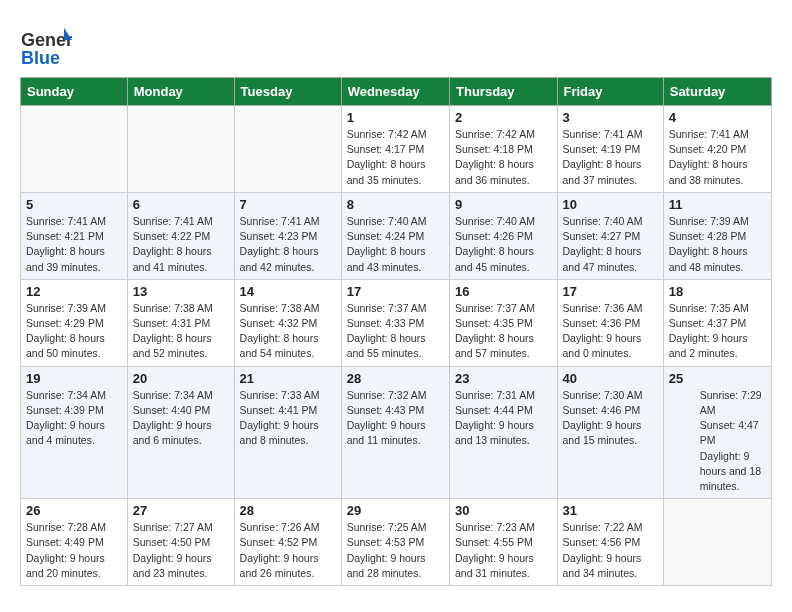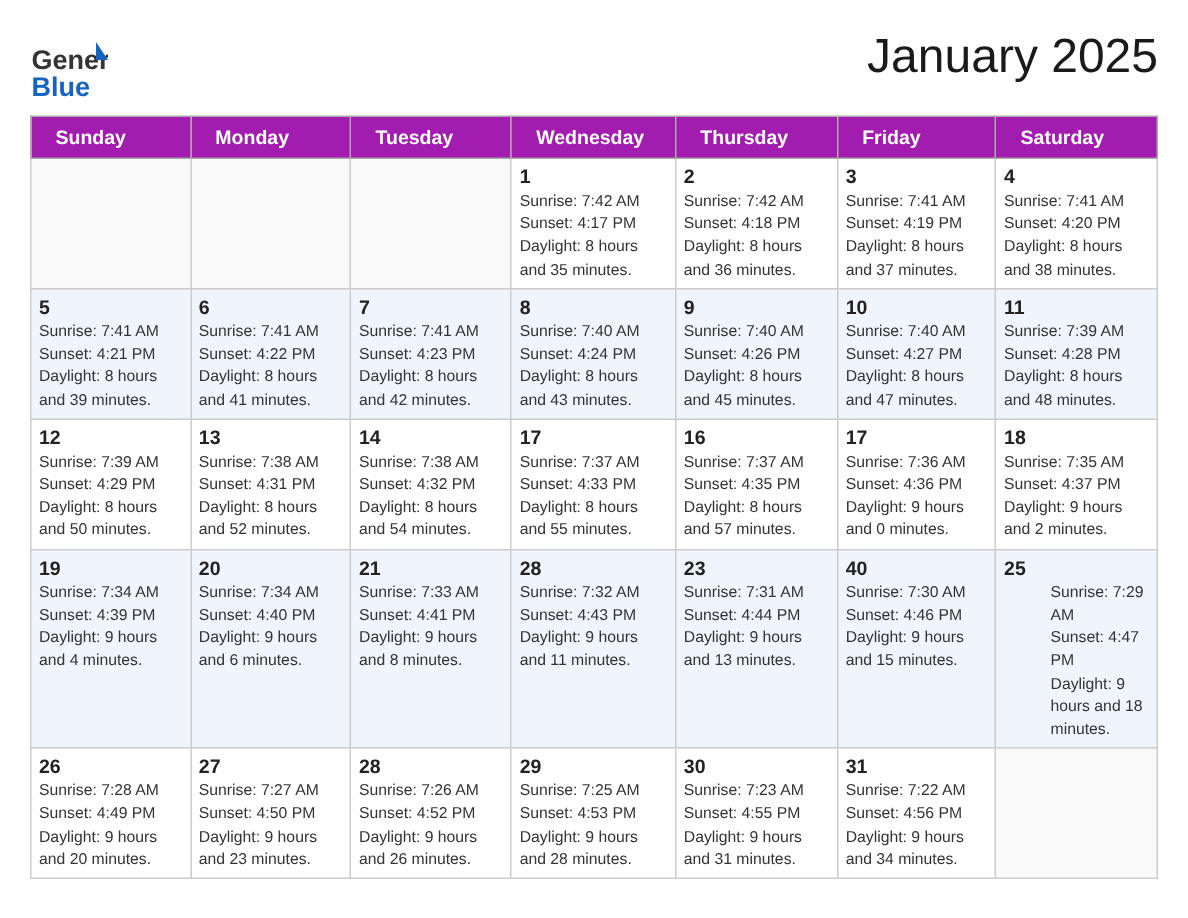--- a/index.html
+++ b/index.html
@@ -34,25 +34,25 @@
       font-weight: normal;
       color: #555;
     }
     .calendar {
       width: 100%;
       border-collapse: collapse;
       margin: 0 10px;
       width: calc(100% - 20px);
     }
     .calendar th {
-      background-color: #a21caf;
+      background-color: #15803d;
       color: #fff;
       font-size: 13px;
       font-weight: bold;
-      padding: 6px 16px;
+      padding: 6px 6px;
       text-align: left;
       border: 1px solid #aaa;
     }
     .calendar td {
       border: 1px solid #ccc;
       padding: 4px 5px;
       vertical-align: top;
       font-size: 11px;
       color: #222;
       height: 85px;
@@ -80,21 +80,20 @@
 
 <div class="header">
   <div class="logo-container">
     <svg width="52" height="52" viewBox="0 0 52 52">
       <text x="1" y="26" font-size="18" font-weight="bold" fill="#333" font-family="Arial">General</text>
       <text x="1" y="44" font-size="18" font-weight="bold" fill="#1565c0" font-family="Arial">Blue</text>
       <polygon points="44,8 52,20 44,20" fill="#1565c0"></polygon>
     </svg>
   </div>
   <div class="title-block">
-    <h1>January 2025</h1>
   </div>
 </div>
 
 <table class="calendar">
   <thead>
     <tr>
     <th>Sunday</th>
         <th>Monday</th>
         <th>Tuesday</th>
         <th>Wednesday</th>

